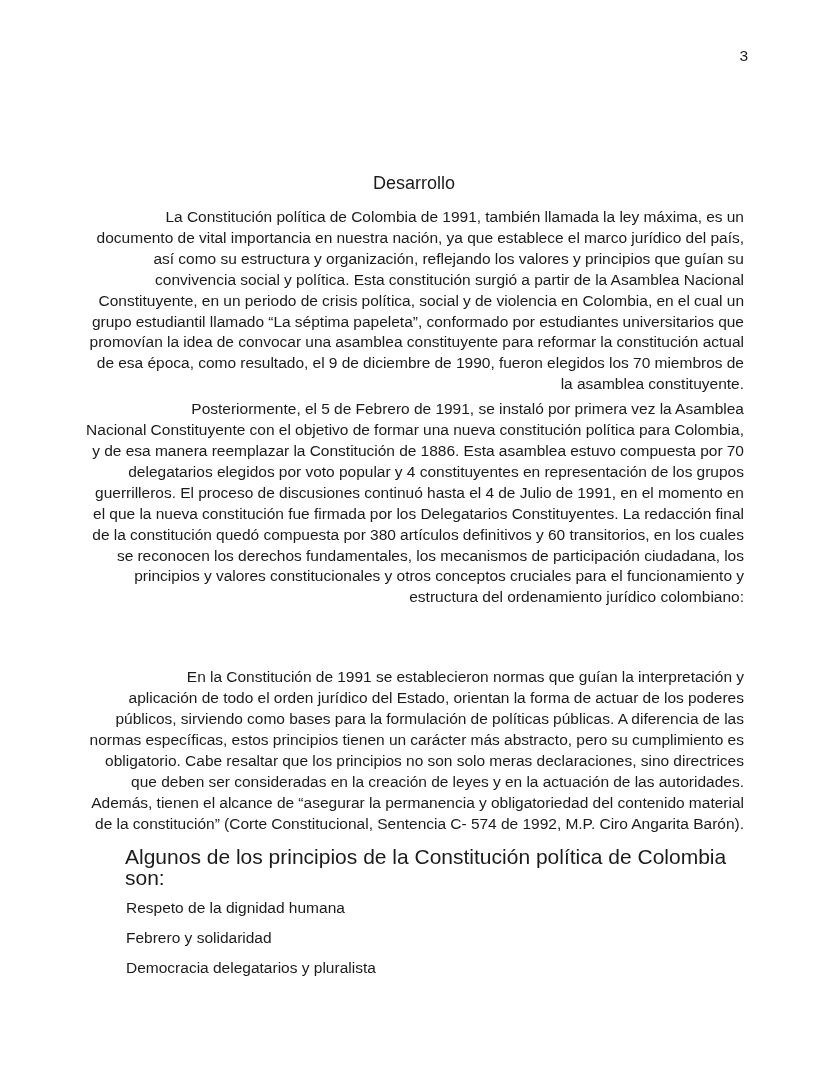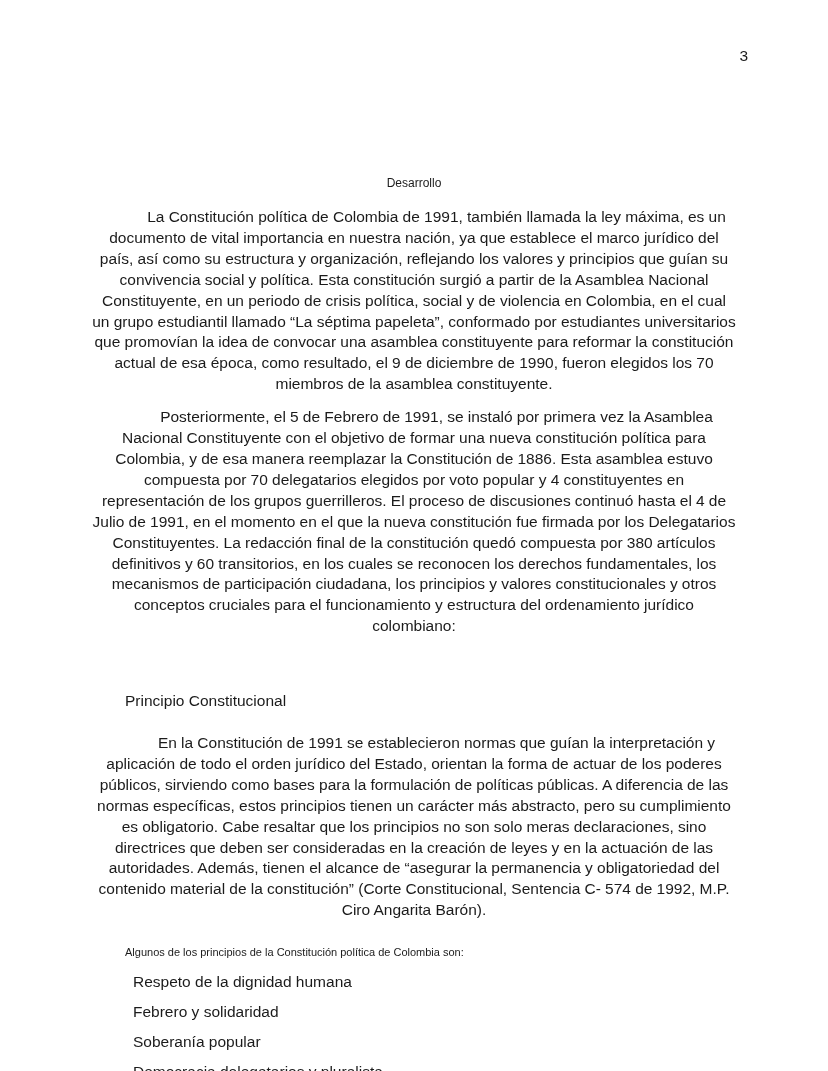--- a/index.html
+++ b/index.html
@@ -39,61 +39,61 @@
   
   .content {
     position: absolute;
     top: 173px;
     left: 80px;
     width: 668px;
   }
 
   .doc-title {
     text-align: center;
-    font-size: 12px;
+    font-size: 18px;
     line-height: 21px;
     margin: 0 0 13px 0;
     font-weight: normal;
     color: #1b1b1b;
   }
 
   p.body-para {
-    margin: 12px;
+    margin: 4px;
     font-size: 15.5px;
     line-height: 20.9px;
     text-indent: 45px;
-    text-align: center;
+    text-align: right;
     color: #1b1b1b;
     word-spacing: -0.1px;
   }
 
   .section-heading {
     margin: 0;
     font-size: 15.5px;
     line-height: 20.9px;
     font-weight: normal;
     padding-left: 45px;
     color: #1b1b1b;
   }
 
   .gap-block {
     height: 42px;
   }
 
   .list-intro {
     margin: 0;
-    font-size: 11px;
+    font-size: 21px;
     line-height: 20.9px;
     padding-left: 45px;
     color: #1b1b1b;
   }
 
   ul.principles {
     list-style: none;
-    margin: 8px;
+    margin: 1px;
     padding: 0;
   }
   ul.principles li {
     font-size: 15.5px;
     line-height: 20.9px;
     padding-left: 45px;
     margin-top: 9px;
     color: #1b1b1b;
   }
 
@@ -109,31 +109,29 @@
   <div class="content">
 
     <div class="doc-title">Desarrollo</div>
 
     <p class="body-para">La Constitución política de Colombia de 1991, también llamada la ley máxima, es un documento de vital importancia en nuestra nación, ya que establece el marco jurídico del país, así como su estructura y organización, reflejando los valores y principios que guían su convivencia social y política. Esta constitución surgió a partir de la Asamblea Nacional Constituyente, en un periodo de crisis política, social y de violencia en Colombia, en el cual un grupo estudiantil llamado “La séptima papeleta”, conformado por estudiantes universitarios que promovían la idea de convocar una asamblea constituyente para reformar la constitución actual de esa época, como resultado, el 9 de diciembre de 1990, fueron elegidos los 70 miembros de la asamblea constituyente.</p>
 
     <p class="body-para">Posteriormente, el 5 de Febrero de 1991, se instaló por primera vez la Asamblea Nacional Constituyente con el objetivo de formar una nueva constitución política para Colombia, y de esa manera reemplazar la Constitución de 1886. Esta asamblea estuvo compuesta por 70 delegatarios elegidos por voto popular y 4 constituyentes en representación de los grupos guerrilleros. El proceso de discusiones continuó hasta el 4 de Julio de 1991, en el momento en el que la nueva constitución fue firmada por los Delegatarios Constituyentes. La redacción final de la constitución quedó compuesta por 380 artículos definitivos y 60 transitorios, en los cuales se reconocen los derechos fundamentales, los mecanismos de participación ciudadana, los principios y valores constitucionales y otros conceptos cruciales para el funcionamiento y estructura del ordenamiento jurídico colombiano:</p>
 
     <div class="gap-block"></div>
 
-    <div class="section-heading">Principio Constitucional</div>
 
     <div class="spacer-sm"></div>
 
     <p class="body-para">En la Constitución de 1991 se establecieron normas que guían la interpretación y aplicación de todo el orden jurídico del Estado, orientan la forma de actuar de los poderes públicos, sirviendo como bases para la formulación de políticas públicas. A diferencia de las normas específicas, estos principios tienen un carácter más abstracto, pero su cumplimiento es obligatorio. Cabe resaltar que los principios no son solo meras declaraciones, sino directrices que deben ser consideradas en la creación de leyes y en la actuación de las autoridades. Además, tienen el alcance de “asegurar la permanencia y obligatoriedad del contenido material de la constitución” (Corte Constitucional, Sentencia C- 574 de 1992, M.P. Ciro Angarita Barón).</p>
 
     <div class="spacer-sm"></div>
 
     <p class="list-intro">Algunos de los principios de la Constitución política de Colombia son:</p>
 
     <ul class="principles">
       <li>Respeto de la dignidad humana</li>
       <li>Febrero y solidaridad</li>
-      <li>Soberanía popular</li>
       <li>Democracia delegatarios y pluralista</li>
     </ul>
 
   </div>
 </div>
 
 </body></html>

